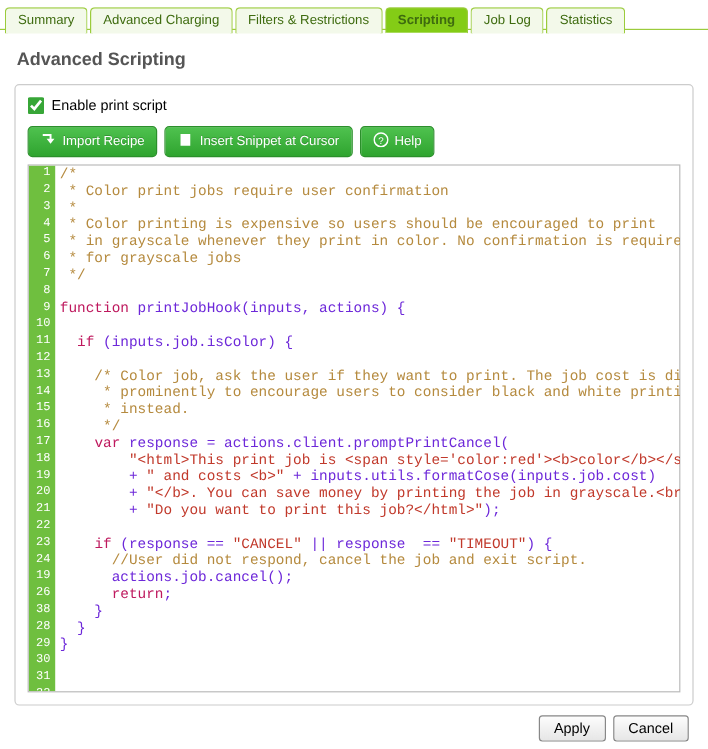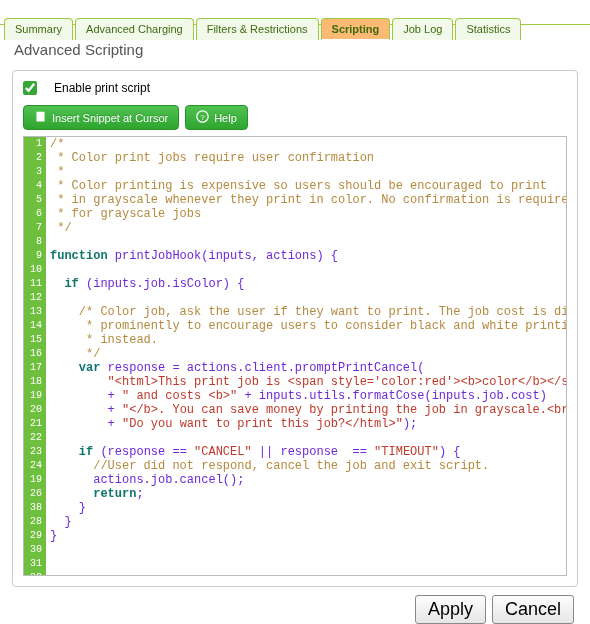--- a/index.html
+++ b/index.html
@@ -21,46 +21,46 @@
 .tab {
   padding: 4px 10px;
   border: 1px solid #9bcb3c;
   border-bottom: none;
   border-radius: 4px 4px 0 0;
   background: #f3f9ea;
   color: #3e6b0f;
   font-size: 11px;
   cursor: pointer;
   position: relative;
-  top: 16px;
+  top: 4px;
 }
 .tab.active {
-  background: #fdba74;
+  background: #84cc16;
   font-weight: bold;
   border-bottom: 1px solid #fff;
 }
 .content {
   padding: 10px 12px;
 }
 h2.page-title {
   font-size: 15px;
   color: #555;
-  font-weight: normal;
+  font-weight: bold;
   margin: 6px 0 12px 2px;
 }
 .panel {
   border: 1px solid #ccc;
   border-radius: 4px;
   padding: 10px;
   background: #fff;
 }
 .check-row {
   display: flex;
   align-items: center;
-  gap: 17px;
+  gap: 6px;
   margin-bottom: 10px;
 }
 .check-row input { accent-color: #37a637; width:14px; height:14px; }
 .toolbar {
   display: flex;
   gap: 6px;
   margin-bottom: 6px;
 }
 .btn {
   display: flex;
@@ -96,32 +96,32 @@
 }
 .gutter div { height: 14px; font-size:10px; }
 .code {
   padding: 0 4px;
   white-space: pre;
   overflow-x: auto;
   flex: 1;
 }
 .code .line { height: 14px; }
 .c-comment { color: #b58a3e; }
-.c-key { color: #0f766e; font-weight: bold; }
+.c-key { color: #be185d; font-weight: normal; }
 .c-ident { color: #6d28d9; }
 .c-str { color: #c1392b; }
 .footer {
   display: flex;
   justify-content: flex-end;
   gap: 6px;
   padding: 8px 4px 0 0;
 }
 .footer button {
   padding: 3px 12px;
-  font-size: 18px;
+  font-size: 12px;
   border: 1px solid #888;
   border-radius: 3px;
   background: linear-gradient(#fdfdfd,#e6e6e6);
   cursor: pointer;
 }
 </style>
 </head>
 <body>
 
 <div class="tabs">
@@ -137,20 +137,26 @@
   <h2 class="page-title">Advanced Scripting</h2>
 
   <div class="panel">
 
     <label class="check-row">
       <input type="checkbox" checked="" style="">
       <span>Enable print script</span>
     </label>
 
     <div class="toolbar">
+      <button class="btn">
+        <span><svg viewBox="0 0 16 16">
+              <path d="M2 2h9v5h3l-4 5-4-5h3V4H2z"></path>
+            </svg></span>
+        <span>Import Recipe</span>
+      </button>
       <button class="btn">
         <span><svg viewBox="0 0 16 16">
               <path d="M3 2h10v12H3zM5 5h6v1H5zm0 3h6v1H5zm0 3h4v1H5z"></path>
             </svg></span>
         <span>Insert Snippet at Cursor</span>
       </button>
       <button class="btn">
         <span><svg viewBox="0 0 16 16">
               <circle cx="8" cy="8" r="7" fill="none" stroke="#fff" stroke-width="1.5"></circle>
               <text x="8" y="12" text-anchor="middle" font-size="10" fill="#fff" font-family="Arial">?</text>

